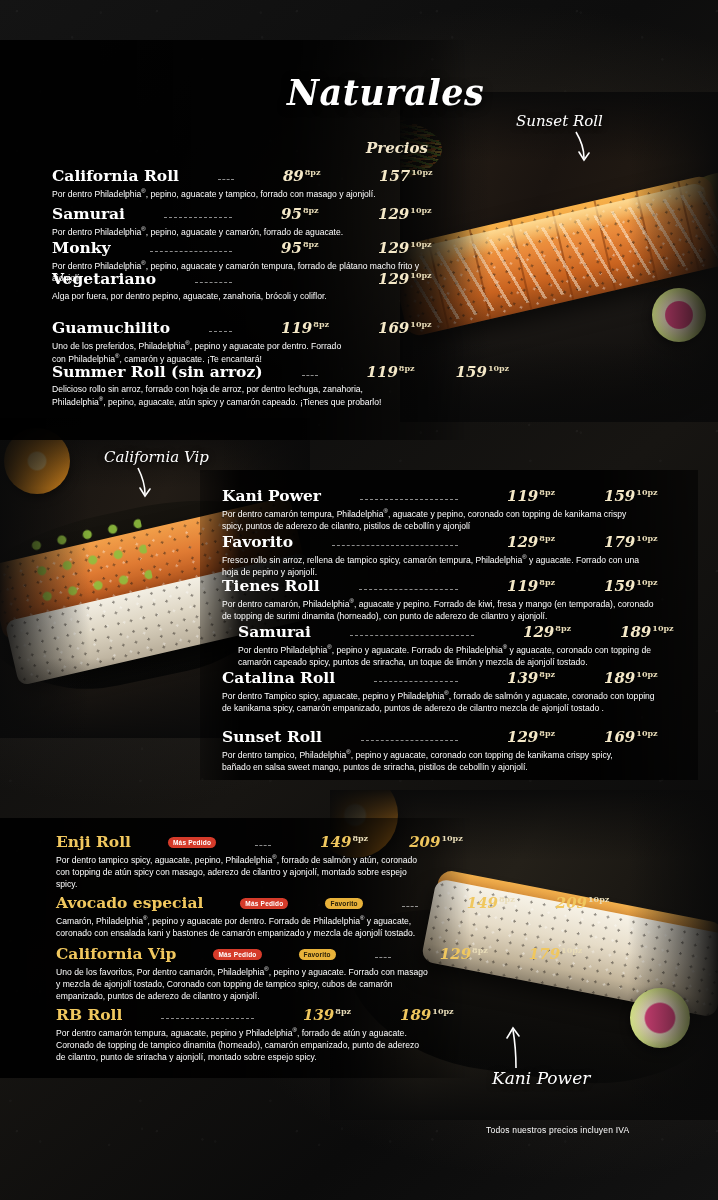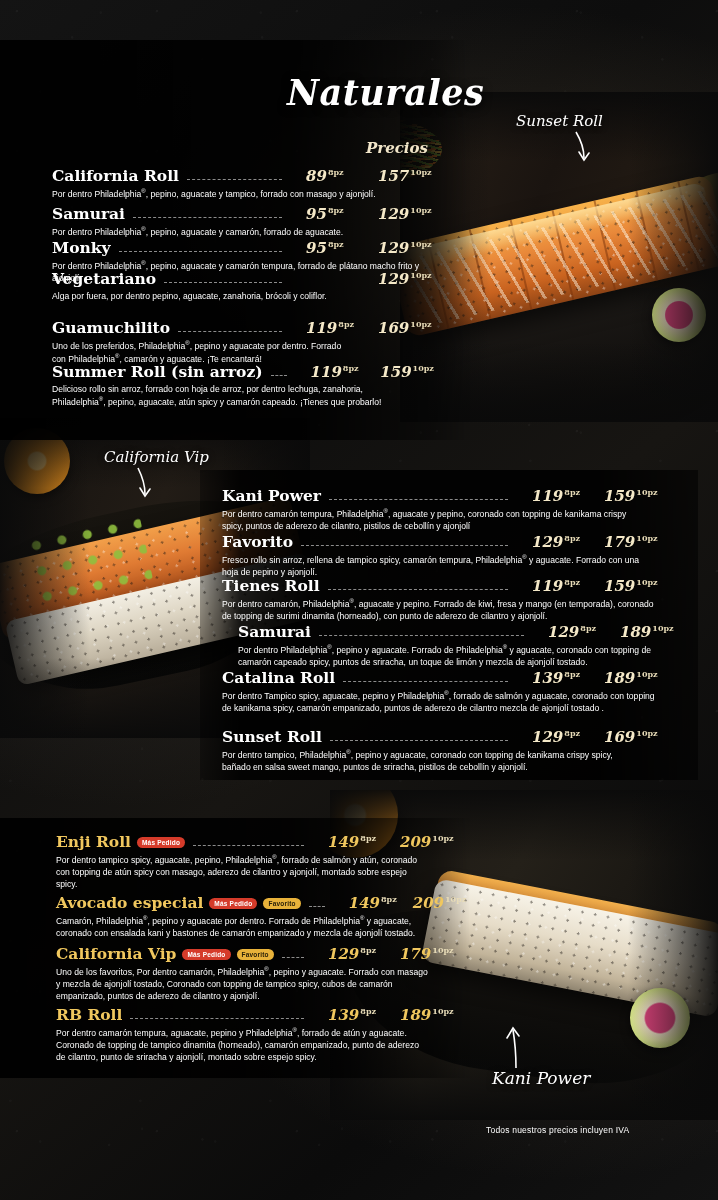--- a/index.html
+++ b/index.html
@@ -219,42 +219,42 @@
     position:absolute;
     font-family:"DejaVu Serif", serif;
     font-style: italic;
     font-weight:700;
     font-size: 15px;
     color:#f2e6c9;
   }
 
   
   .item { position:absolute; }
-  .item-row { display:flex; align-items:flex-end; white-space:nowrap; }
+  .item-row { display:flex; align-items:flex-end; white-space:nowrap;gap:31px; }
   .item-name {
     font-family:"DejaVu Serif", serif;
     font-size: 15.5px;
     color:#fff;
     font-weight:600;
   }
   .item-name.gold { color:#f0c75e; }
   .dots {
     flex: 1 1 auto;
     border-bottom: 1px dashed rgba(255,255,255,.55);
     margin: 0 8px 5px 8px;
     min-width: 16px;
   }
   .price {
     font-family:"DejaVu Serif", serif;
     font-style: italic;
     font-weight:700;
     font-size: 15px;
     color:#f5e9c8;
     position:relative;
-    margin-left: 16px;
+    margin-left: 10px;
   }
   .price .unit {
     font-size: 8px;
     font-style: normal;
     vertical-align: super;
     color:#e8dcb8;
     margin-left: 1px;
   }
   .price-slot { width: 56px; text-align:left; display:inline-block; }
   .desc {

